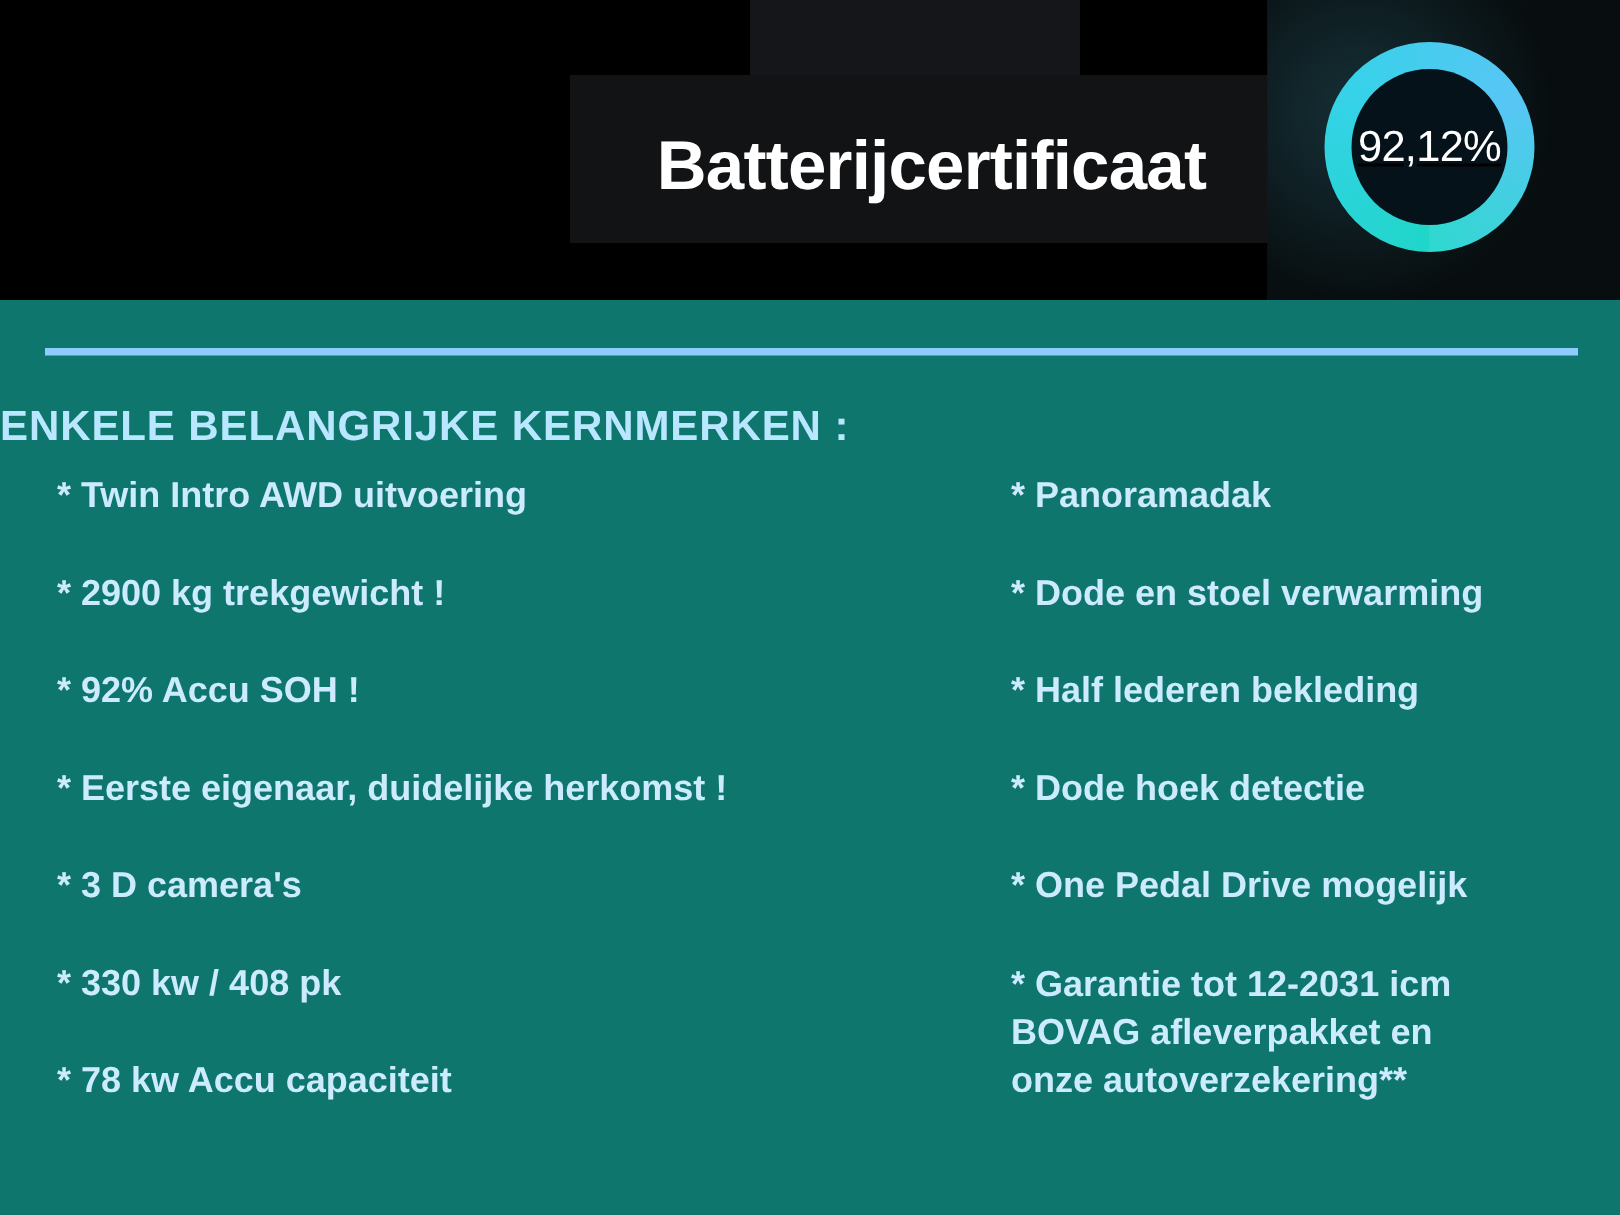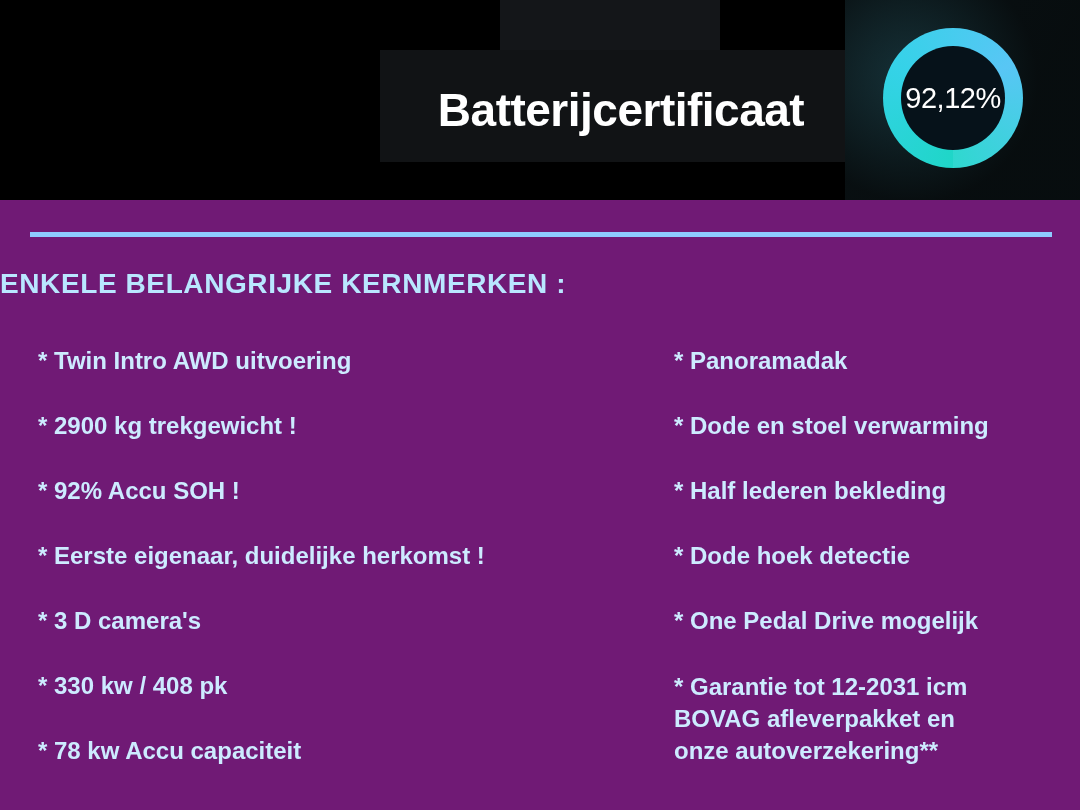--- a/index.html
+++ b/index.html
@@ -7,21 +7,21 @@
     width: 1080px;
     height: 810px;
     background: #000;
     overflow: hidden;
     font-family: "Liberation Sans", sans-serif;
   }
   #page {
     position: relative;
     width: 1080px;
     height: 810px;
-    background: #701a75;
+    background: #0f766e;
     overflow: hidden;
   }
 
   
   .top-area {
     position: absolute;
     left: 0; top: 0;
     width: 1080px;
     height: 200px;
     background: #000;
@@ -81,20 +81,21 @@
     align-items: center;
     justify-content: center;
   }
   .gauge-inner {
     width: 104px; height: 104px;
     border-radius: 50%;
     background: #06121a;
     display: flex;
     align-items: center;
     justify-content: center;
+    text-decoration: underline;
   }
   .gauge-value {
     color: #ffffff;
     font-size: 29px;
     font-weight: 400;
     letter-spacing: -0.5px;
     white-space: nowrap;
   }
 
   
@@ -111,21 +112,21 @@
     left: 0; top: 268px;
     width: 1080px;
     color: #b9e7ff;
     font-size: 28px;
     font-weight: 700;
     letter-spacing: 0.6px;
   }
 
   .cols {
     position: absolute;
-    left: 0; top: 346px;
+    left: 0; top: 316px;
     width: 1068px;
     display: flex;
   }
   .col {
     width: 50%;
   }
   .col-left { padding-left: 38px; }
   .col-right { padding-left: 140px; }
 
   .feat {

